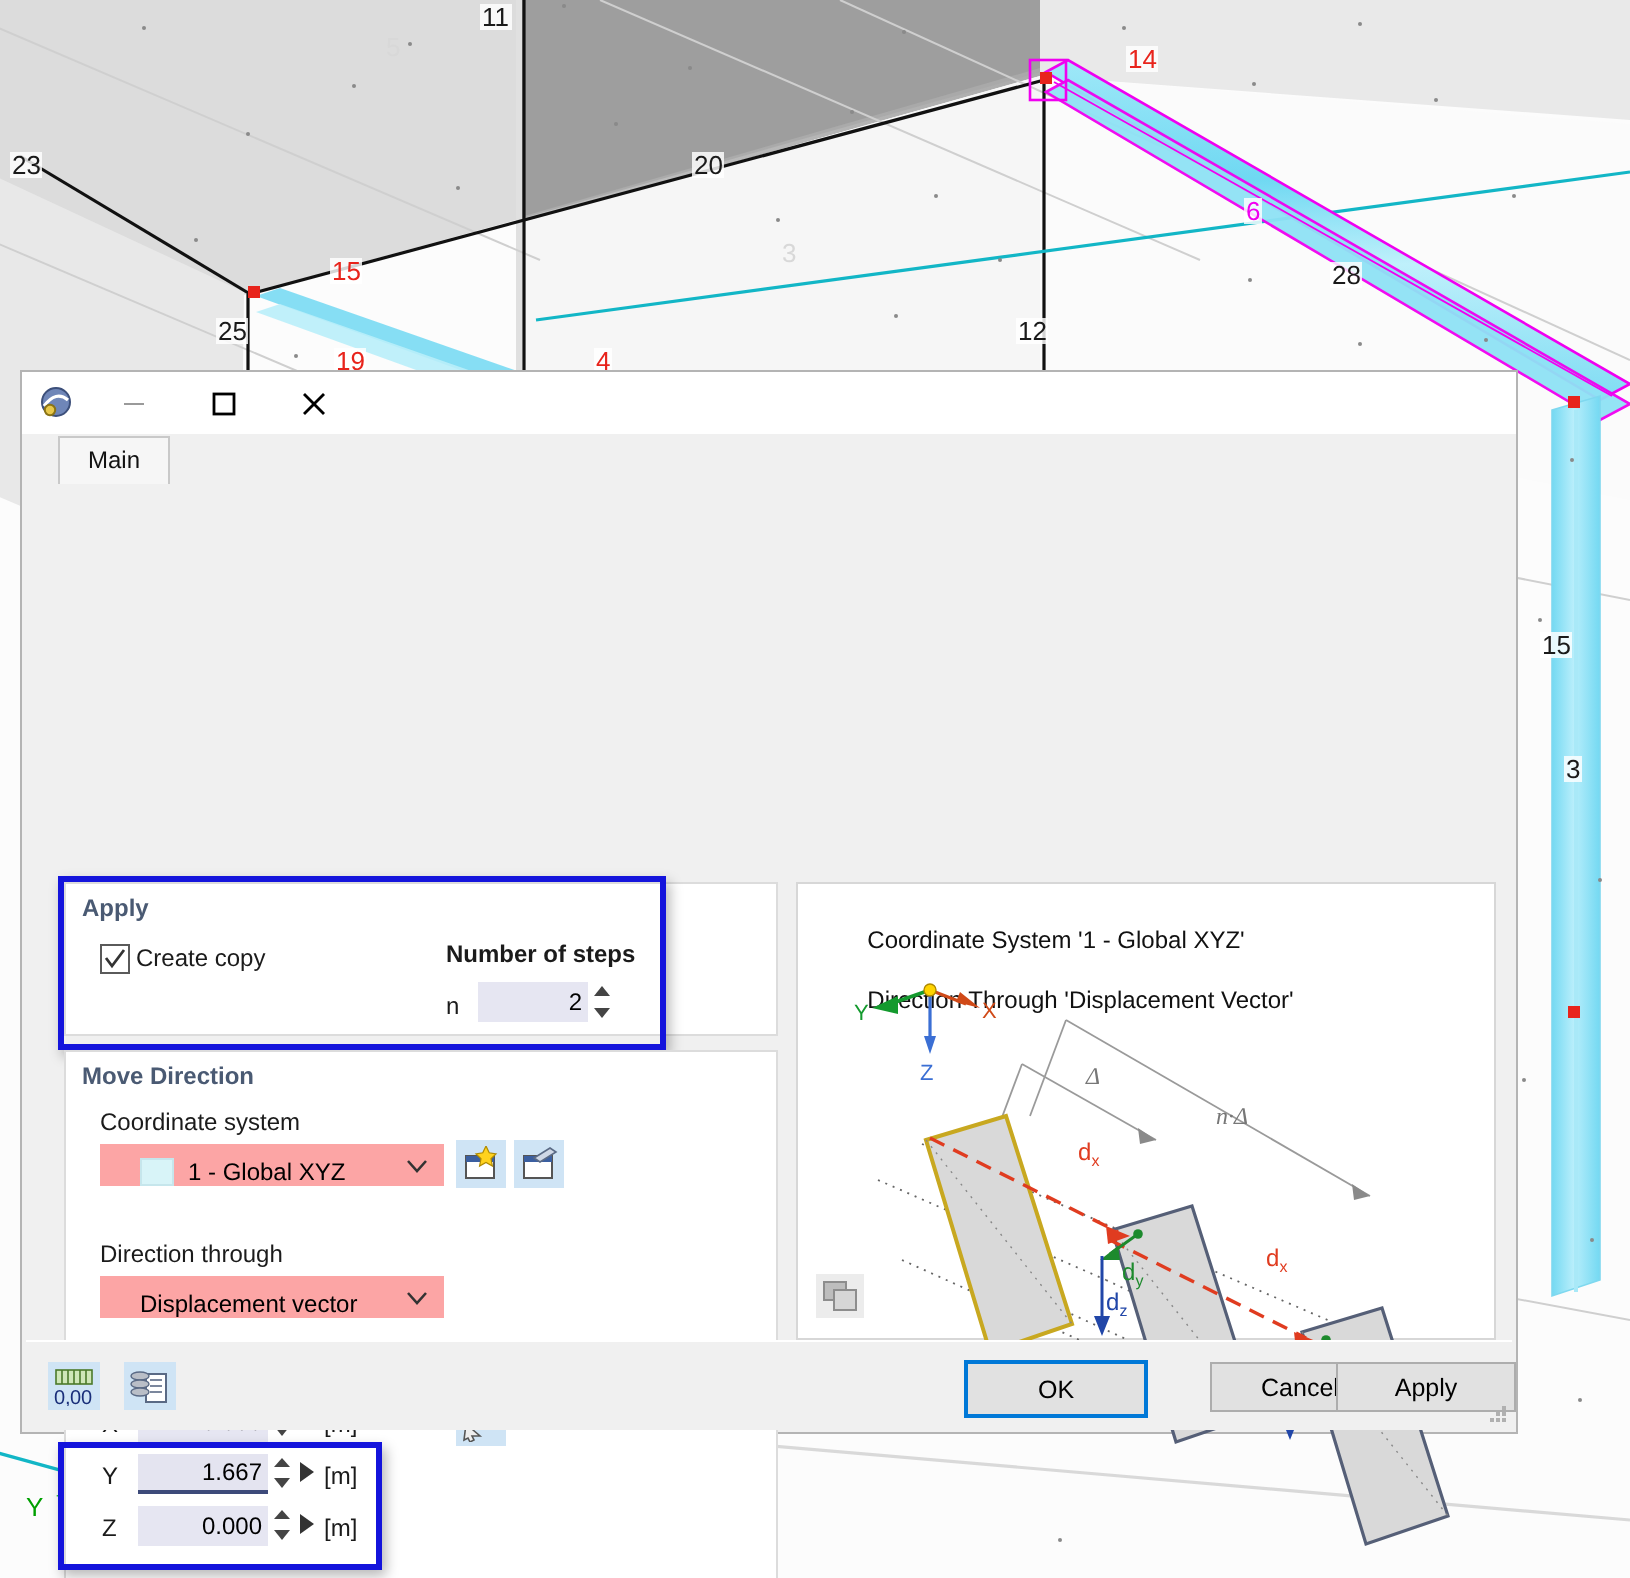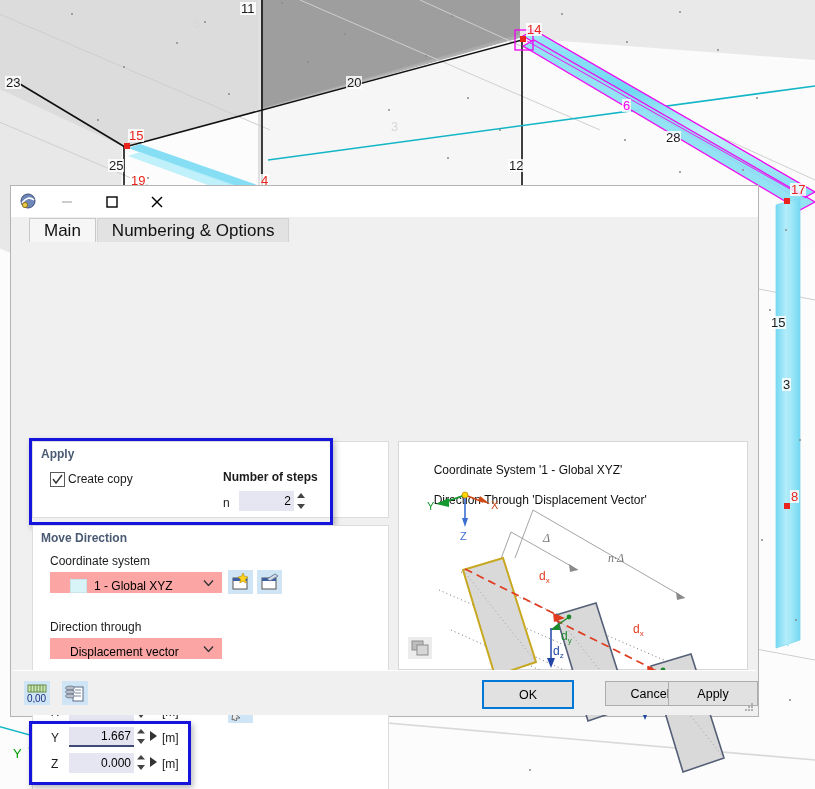--- a/index.html
+++ b/index.html
@@ -6,38 +6,38 @@
   body{
     width:815px;height:789px;overflow:hidden;position:relative;
     font-family:"Liberation Sans",sans-serif;font-size:12px;color:#000;
     background:#fff;
   }
   
   #viewport{position:absolute;inset:0;background:linear-gradient(160deg,#fbfbfb 0%,#f5f5f5 40%,#ffffff 100%);}
   #viewport svg{position:absolute;top:0;left:0;}
   .vp-label{position:absolute;font-family:"Liberation Sans",sans-serif;font-size:13px;line-height:1;
             background:rgba(255,255,255,0.82);padding:0 1px;}
-  .vp-label.red{color:#e8241c;}
+  .vp-label.red{color:#e8241c;margin-left:37px;}
   .vp-label.mag{color:#f000f0;}
   .vp-label.faint{color:#d8d8d8;background:transparent;}
   .vp-label.dark{color:#1a1a1a;}
 
   
   #dialog{position:absolute;left:10px;top:185px;width:747px;height:530px;
           background:#f0f0f0;border:1px solid #b4b4b4;box-shadow:0 0 0 0 rgba(0,0,0,0);}
   .titlebar{height:31px;background:#ffffff;display:flex;align-items:center;}
   .title-icon{width:18px;height:18px;margin-left:8px;margin-right:7px;flex:none;}
   .title-text{font-size:13px;color:#1b1b1b;flex:1;}
   .win-btns{display:flex;height:31px;}
   .win-btn{width:45px;height:31px;display:flex;align-items:center;justify-content:center;}
 
   
   .tabstrip{height:25px;background:#f0f0f0;display:flex;align-items:flex-end;padding-left:18px;position:relative;}
   .tabstrip:after{content:"";position:absolute;left:0;right:0;bottom:0;height:0;}
-  .tab{height:23px;line-height:23px;padding:0 14px;font-size:17px;background:#e2e2e2;color:#111;
+  .tab{height:23px;line-height:23px;padding:0 14px;font-size:12px;background:#e2e2e2;color:#111;
        border:1px solid #d2d2d2;border-bottom:none;margin-right:1px;}
   .tab.active{background:#f6f6f6;border-color:#c9c9c9;}
 
   .tabbody{position:absolute;left:10px;right:10px;top:250px;bottom:46px;background:#f0f0f0;}
 
   
   .panel{position:absolute;background:#fff;border:1px solid #dcdcdc;}
   .grouplabel{position:absolute;font-size:12px;color:#4a5a73;font-weight:bold;}
   .fieldlabel{position:absolute;font-size:12px;color:#1b1b1b;}
 
@@ -262,23 +262,20 @@
           <line x1="12" y1="2" x2="2" y2="12" stroke="#000" stroke-width="1.4"></line>
         </svg>
       </div>
     </div>
   </div>
 
   <div class="tabstrip">
     <div class="tab active">
       <span>Main</span>
     </div>
-    <div class="tab">
-      <span>Numbering &amp; Options</span>
-    </div>
   </div>
 
   <div class="tabbody">
 
     <div class="panel" style="left:11px;top:5px;width:355px;height:75px;"></div>
     <div class="grouplabel" style="left:20px;top:11px;">Apply</div>
 
     <div class="chk" style="left:29px;top:36px;">
       <svg width="11" height="13">
         <polyline points="1,6 4,10 10,2" fill="none" stroke="#333" stroke-width="1.4"></polyline>

